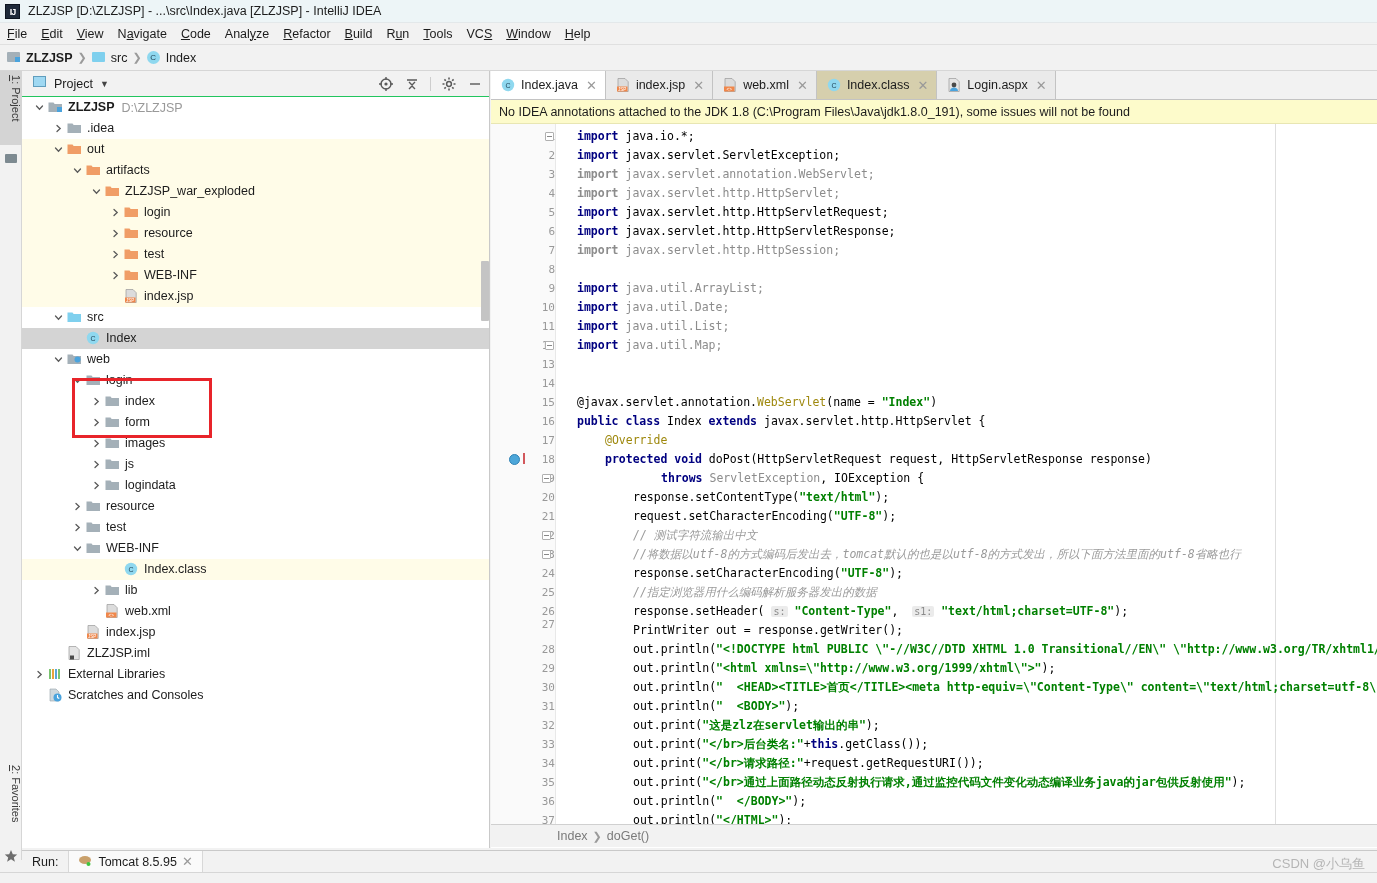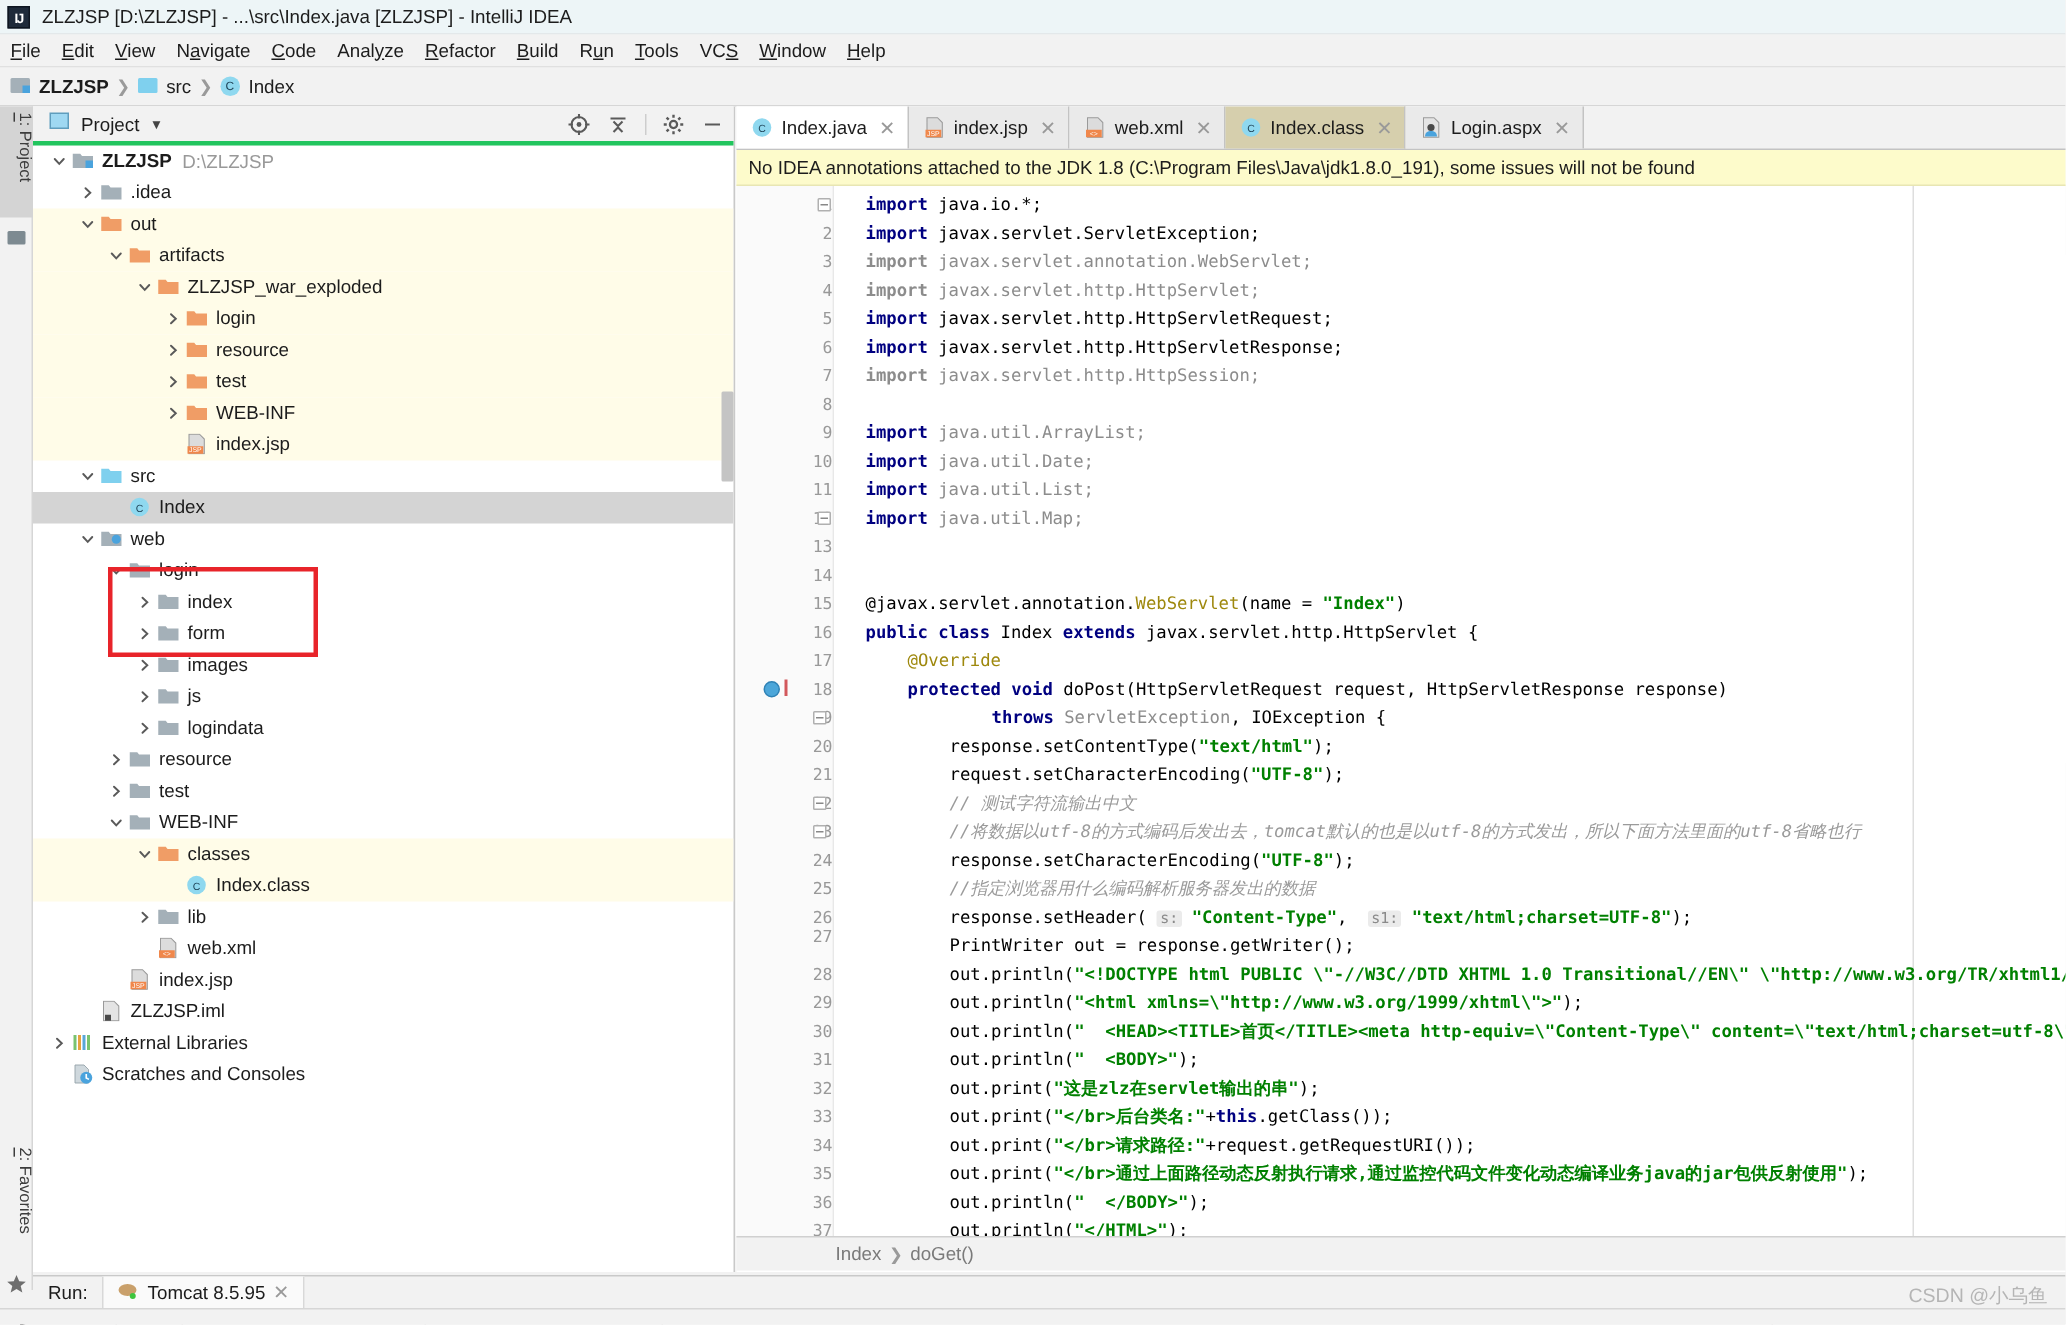--- a/index.html
+++ b/index.html
@@ -60,21 +60,21 @@
   .vtab .mn { text-decoration: underline; }
   .vicon { position: absolute; left: 4px; width: 14px; height: 14px; }
 
   
   .projpanel {
     position: absolute; left: 22px; top: 71px; width: 468px; height: 777px;
     background: #ffffff; border-right: 1px solid #c9c9c9;
   }
   .proj-header {
     height: 26px; background: #f2f2f2; display: flex; align-items: center;
-    padding: 0 6px 0 10px; border-bottom: 3px solid #22c55e;
+    padding: 0 6px 0 10px; border-bottom: 1px solid #22c55e;
   }
   .proj-title { font-size: 12.5px; color: #1c1c1c; margin-left: 7px; }
   .proj-caret { margin-left: 7px; font-size: 9px; color: #444; }
   .proj-tools { margin-left: auto; display: flex; align-items: center; gap: 10px; }
   .tool-ic { width: 16px; height: 16px; color: #5a5a5a; display: block; }
 
   .tree { position: relative; height: 750px; overflow: hidden; font-size: 12.5px; }
   .row {
     height: 21px; display: flex; align-items: center; white-space: nowrap;
     color: #1c1c1c; cursor: default;
@@ -535,31 +535,20 @@
         <div class="row" style="padding-left: 50px;">
           <span class="arrow">
             <svg width="11" height="11" viewBox="0 0 11 11">
               <path d="M2.5 4L5.5 7.2L8.5 4" stroke="#5a5a5a" stroke-width="1.3" fill="none" stroke-linecap="round"></path>
             </svg>
           </span>
           <span class="ic"><svg width="15" height="13" viewBox="0 0 15 13">
               <path d="M0.5 2.5h5l1.2 1.5h7.3v8H0.5z" fill="#a4b0b8"></path>
             </svg></span>
           <span class="lbl">WEB-INF</span>
-        </div>
-        <div class="row hl" style="padding-left: 69px;">
-          <span class="arrow">
-            <svg width="11" height="11" viewBox="0 0 11 11">
-              <path d="M2.5 4L5.5 7.2L8.5 4" stroke="#5a5a5a" stroke-width="1.3" fill="none" stroke-linecap="round"></path>
-            </svg>
-          </span>
-          <span class="ic"><svg width="15" height="13" viewBox="0 0 15 13">
-              <path d="M0.5 2.5h5l1.2 1.5h7.3v8H0.5z" fill="#f09d66"></path>
-            </svg></span>
-          <span class="lbl">classes</span>
         </div>
         <div class="row hl" style="padding-left: 88px;">
           <span class="arrow"></span>
           <span class="ic"><svg width="14" height="14" viewBox="0 0 14 14">
               <circle cx="7" cy="7" r="6.2" fill="#8fd8ef"></circle>
               <text x="7" y="10" font-size="7" text-anchor="middle" fill="#1f4458" font-family="sans-serif">C</text>
             </svg></span>
           <span class="lbl">Index.class</span>
         </div>
         <div class="row" style="padding-left: 69px;">

